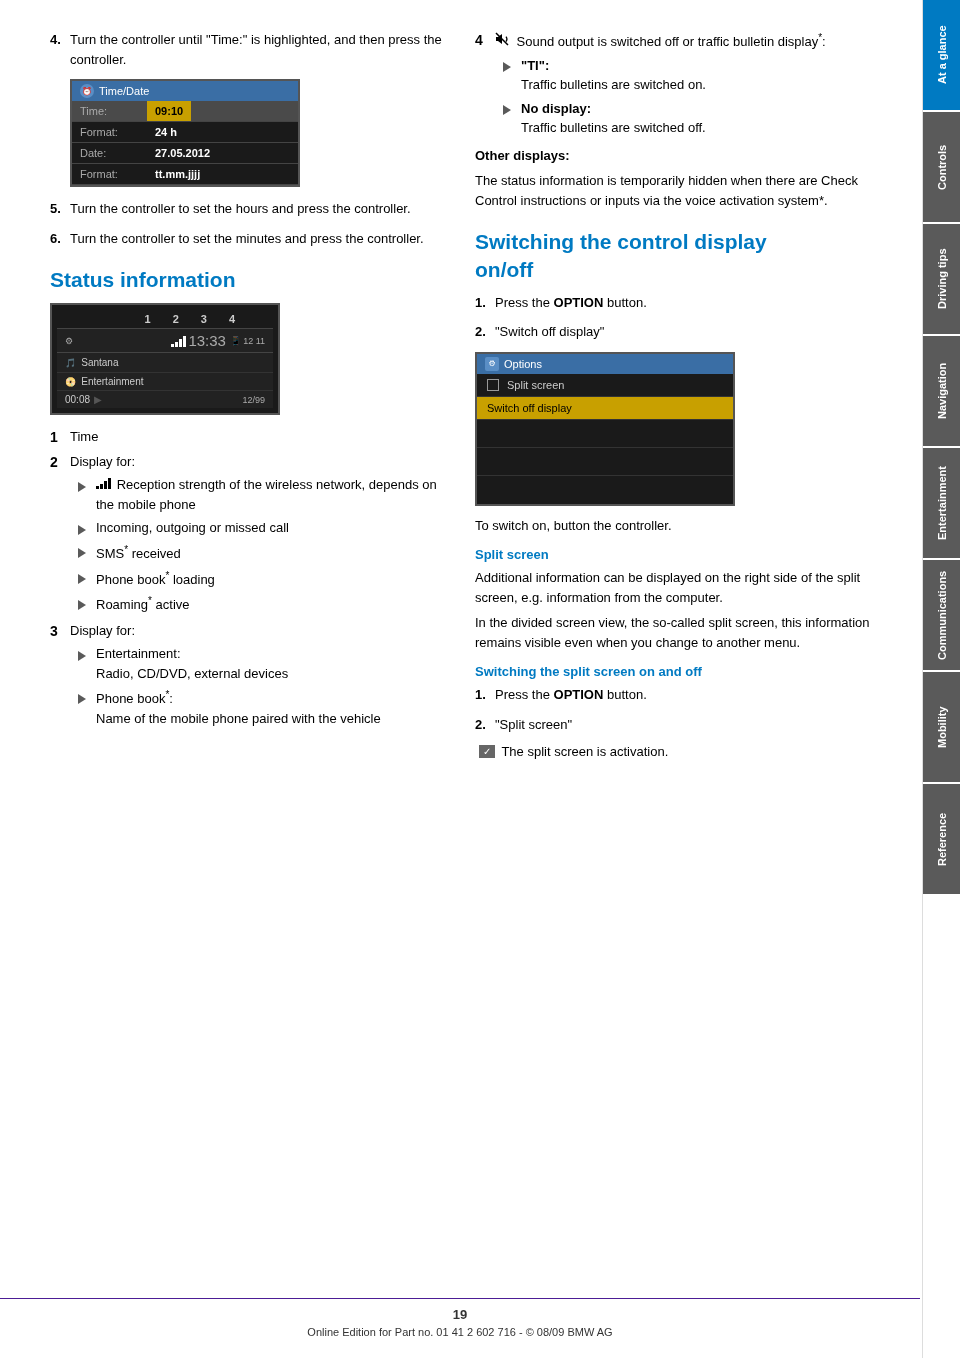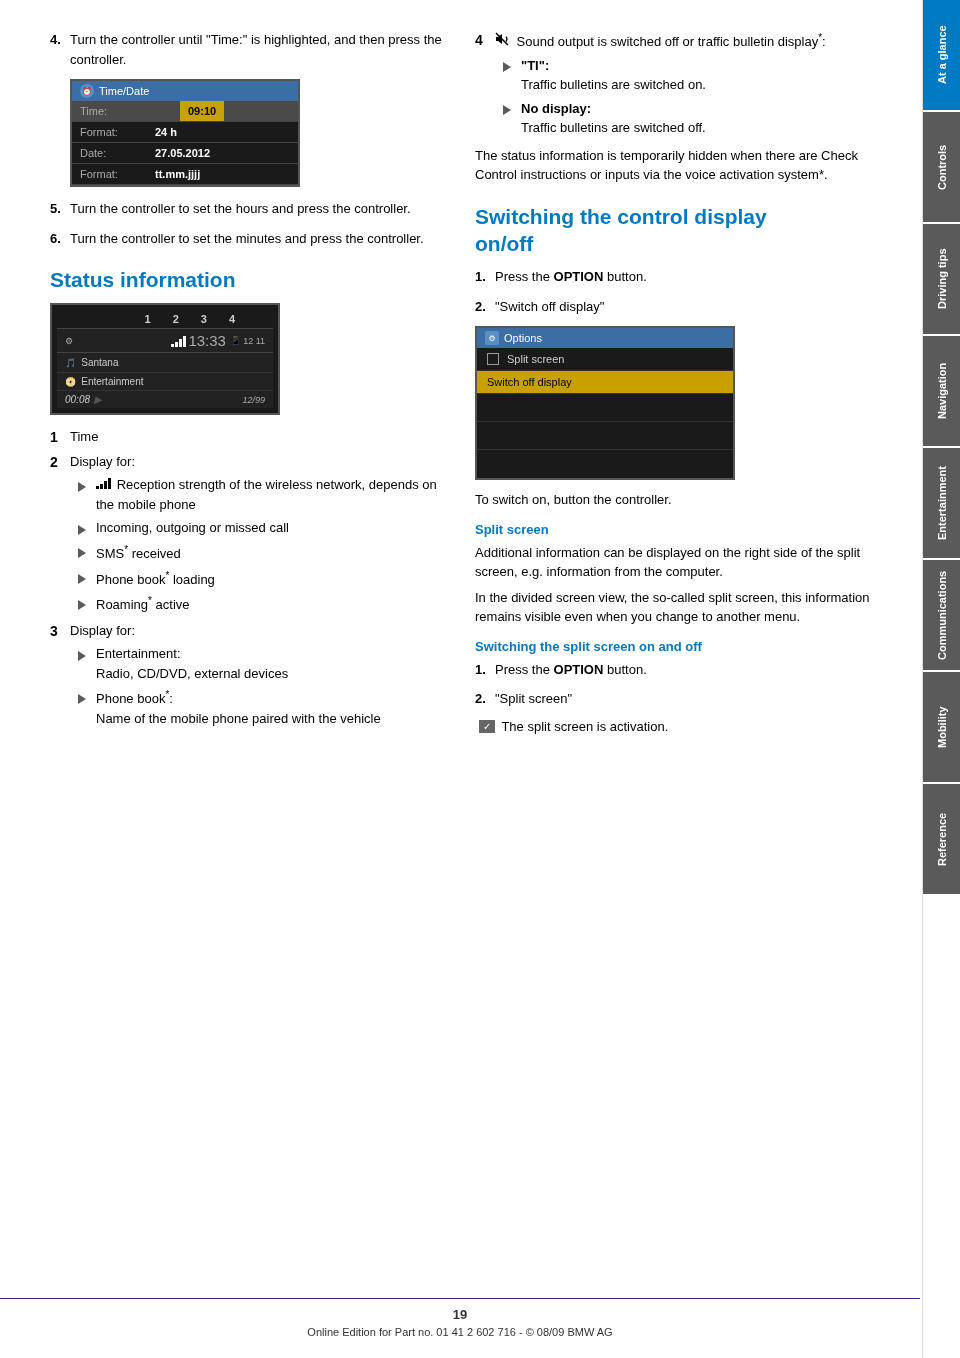--- a/index.html
+++ b/index.html
@@ -145,21 +145,20 @@
       color: #fff;
     }
 
     .timedate-screen .row {
       display: flex;
       border-bottom: 1px solid #444;
     }
 
     .timedate-screen .row.highlighted {
       background: #4a4a4a;
-      gap: 33px;
     }
 
     .timedate-screen .row .label {
       color: #aaa;
       font-size: 11px;
       padding: 4px 8px;
       width: 75px;
     }
 
     .timedate-screen .row .value {
@@ -397,21 +396,21 @@
           </div>
 
           <div style="display:flex; align-items:center; padding: 4px 8px; border-bottom:1px solid #333; background:#222;">
             <span style="color:#aaa; font-size:9px; margin-right:5px;">🎵</span>
             <span style="color:#ccc; font-size:10px;">Santana</span>
           </div>
           <div style="display:flex; align-items:center; padding: 3px 8px; border-bottom:1px solid #333; background:#222;">
             <span style="color:#aaa; font-size:9px; margin-right:5px;">📀</span>
             <span style="color:#ccc; font-size:10px;">Entertainment</span>
           </div>
-          <div style="display:flex; align-items:center; padding: 3px 8px; background:#222;font-style:italic;">
+          <div style="display:flex; align-items:center; padding: 3px 8px; background:#222;">
             <span style="color:#ccc; font-size:10px;">00:08</span>
             <span style="color:#555; font-size:10px; margin: 0 4px;">▶</span>
             <span style="flex:1;"></span>
             <span style="color:#aaa; font-size:9px;">12/99</span>
           </div>
         </div>
 
         <div class="num-item" style="margin-bottom:4px;">
           <span class="num" style="font-weight:bold; font-size:14px;">1</span>
           <span class="content">Time</span>
@@ -488,20 +487,21 @@
             <span class="tri-wrap"><span class="tri"></span></span>
             <span class="btext"><span class="bold">"TI":</span><br>Traffic bulletins are switched on.</span>
           </div>
           <div class="bullet-item">
             <span class="tri-wrap"><span class="tri"></span></span>
             <span class="btext"><span class="bold">No display:</span><br>Traffic bulletins are switched off.</span>
           </div>
         </div>
 
         <div class="other-displays-block">
+          <p><span class="bold">Other displays:</span></p>
           <p>The status information is temporarily hidden when there are Check Control instructions or inputs via the voice activation system*.</p>
         </div>
 
         <div class="section-heading">Switching the control display<br>on/off</div>
 
         <div class="num-item">
           <span class="num">1.</span>
           <span class="content">Press the <span class="bold">OPTION</span> button.</span>
         </div>
         <div class="num-item">

